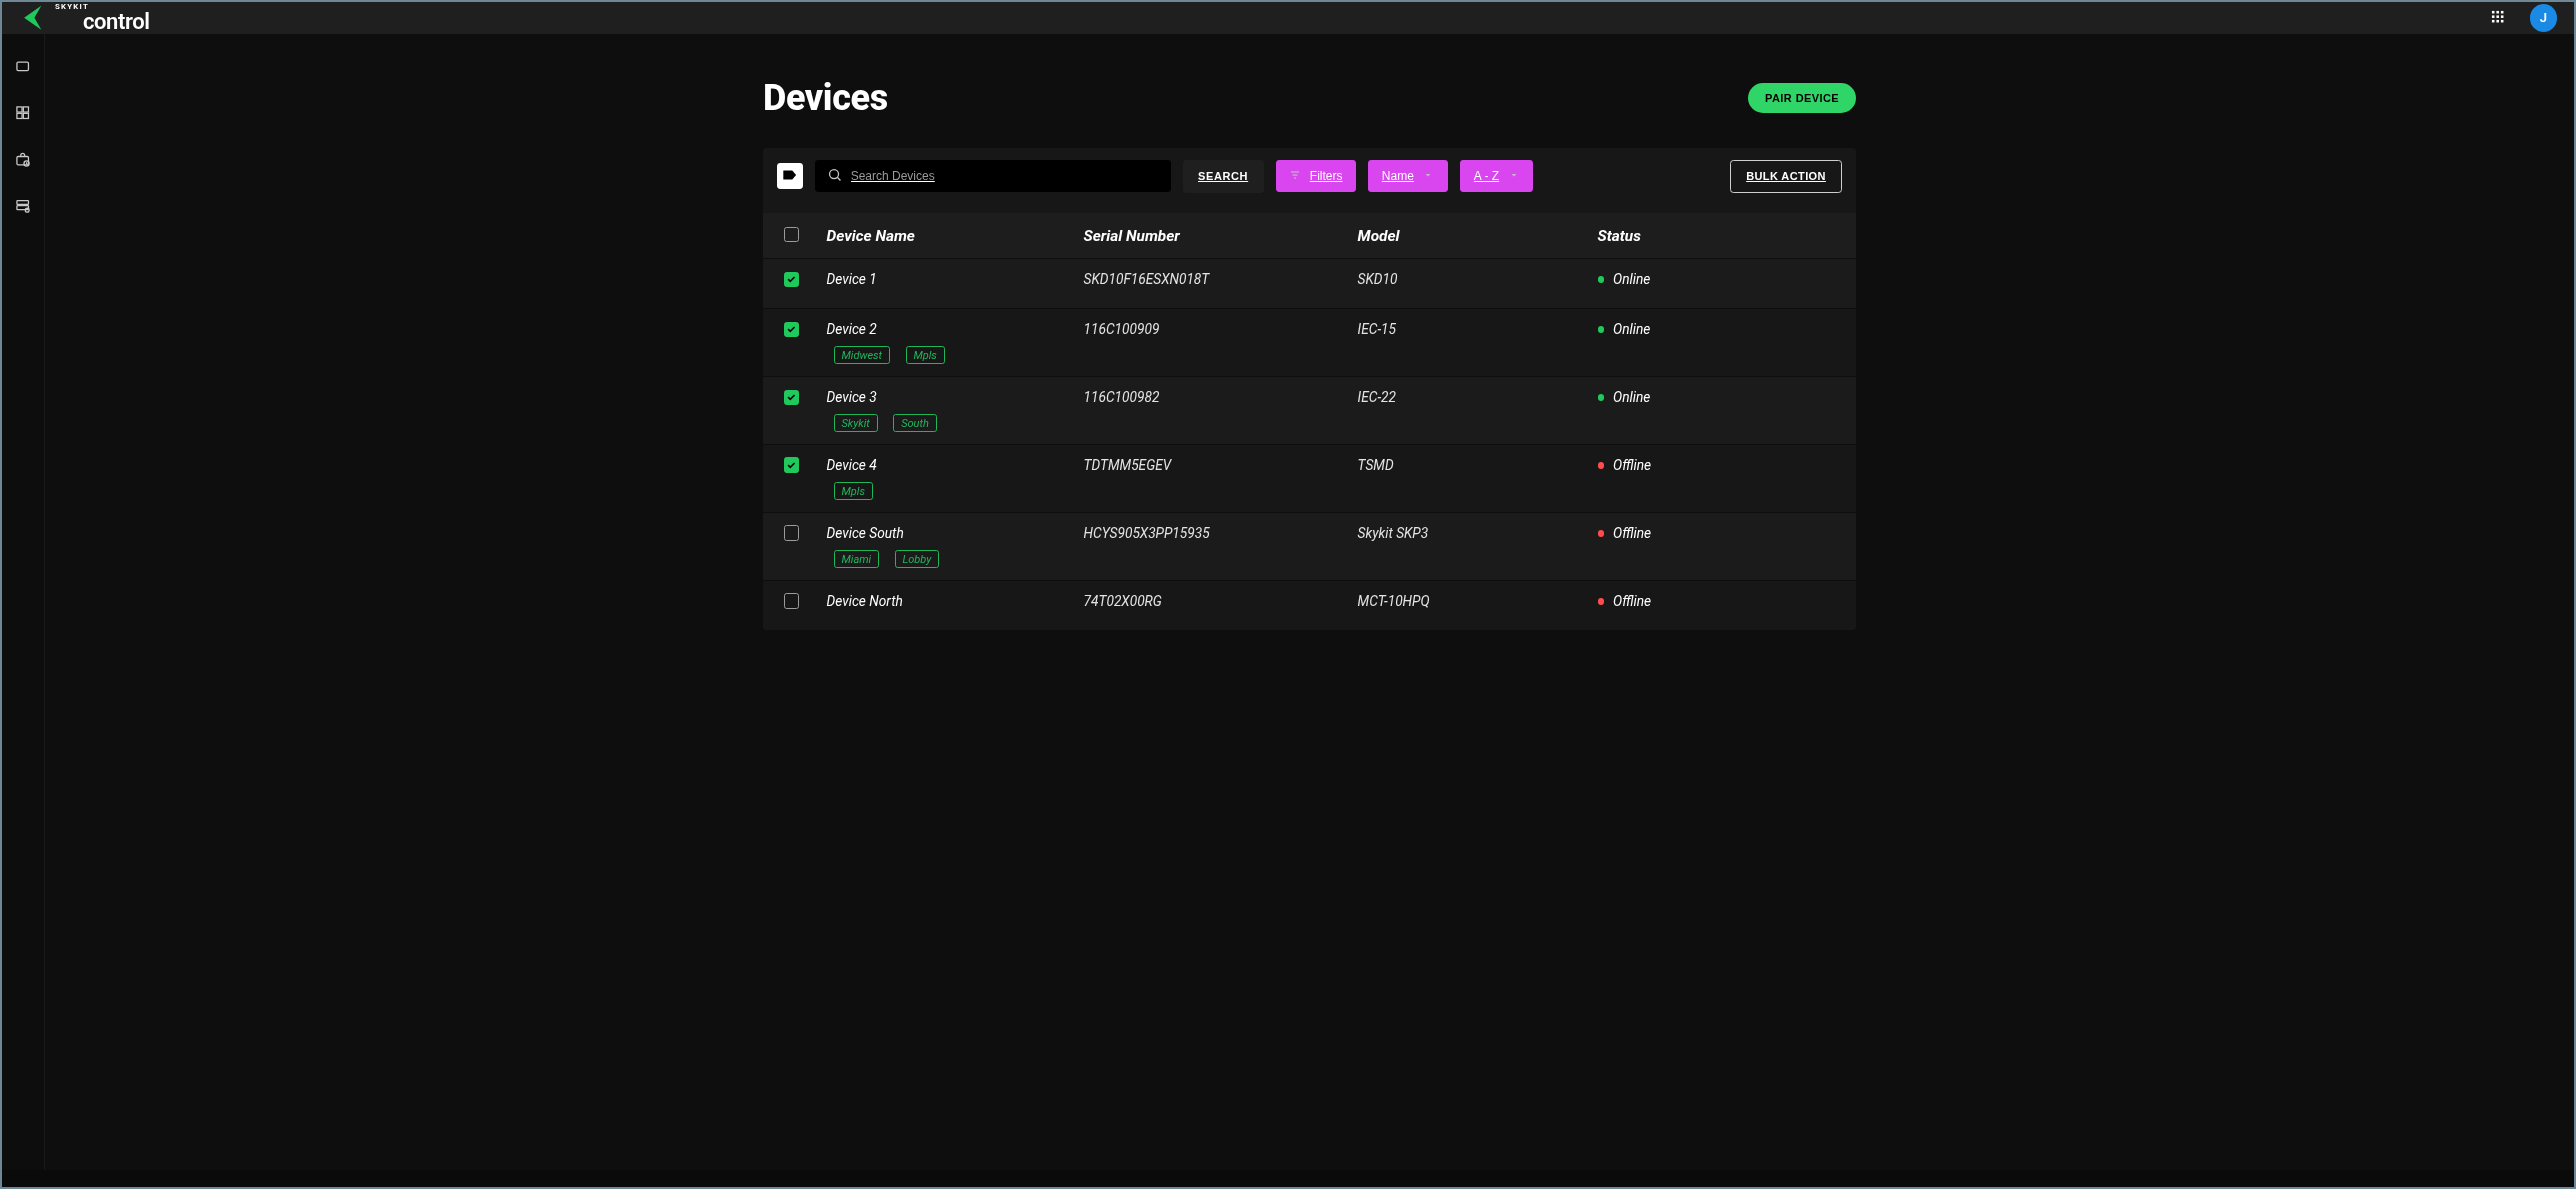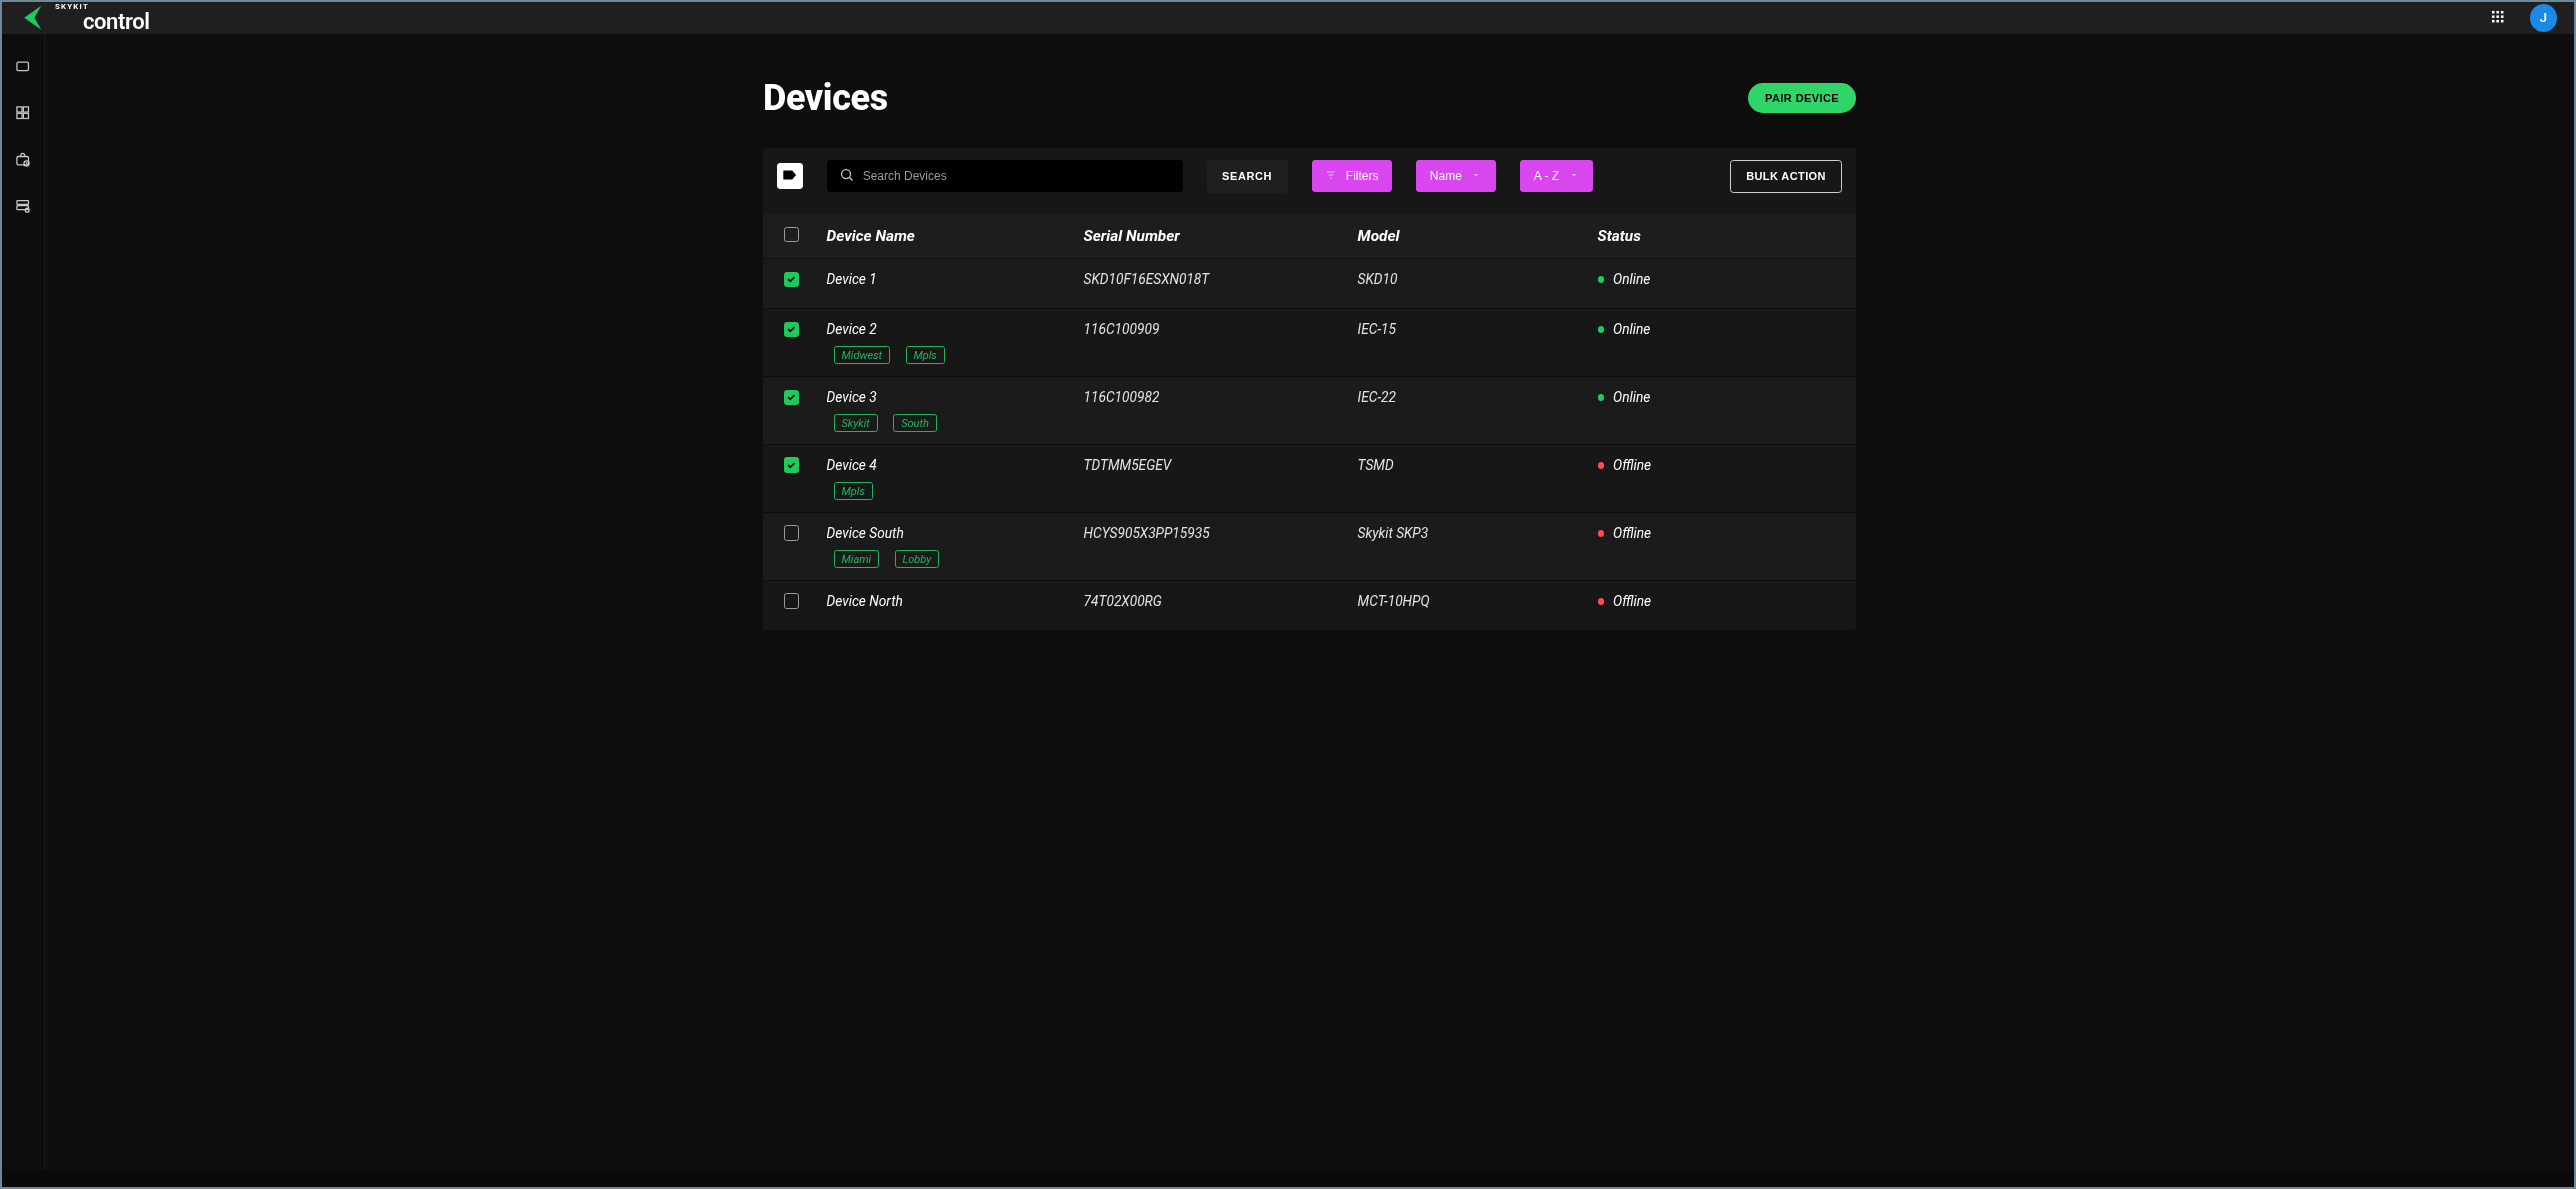--- a/index.html
+++ b/index.html
@@ -70,22 +70,23 @@
     font-size: 11px; font-weight:700; letter-spacing: 0.4px;
     padding: 8.6px 17px; border-radius: 17px; cursor:pointer;
   }
 
   
   .panel {
     background:#171717;
     border-radius: 3.4px;
   }
   .toolbar {
-    display:flex; align-items:center; gap:24px;
+    display:flex; align-items:center; gap:12px;
     padding: 12px 13.7px;
+    text-decoration: underline;
   }
   .tag-toggle {
     width: 26px; height: 26px; border-radius:3.4px;
     background:#fff; display:flex; align-items:center; justify-content:center;
     border:none; cursor:pointer;
   }
   .tag-toggle svg{ width:15.4px; height:12px; }
   .search-box {
     display:flex; align-items:center;
     background:#000; border-radius:3.4px;

